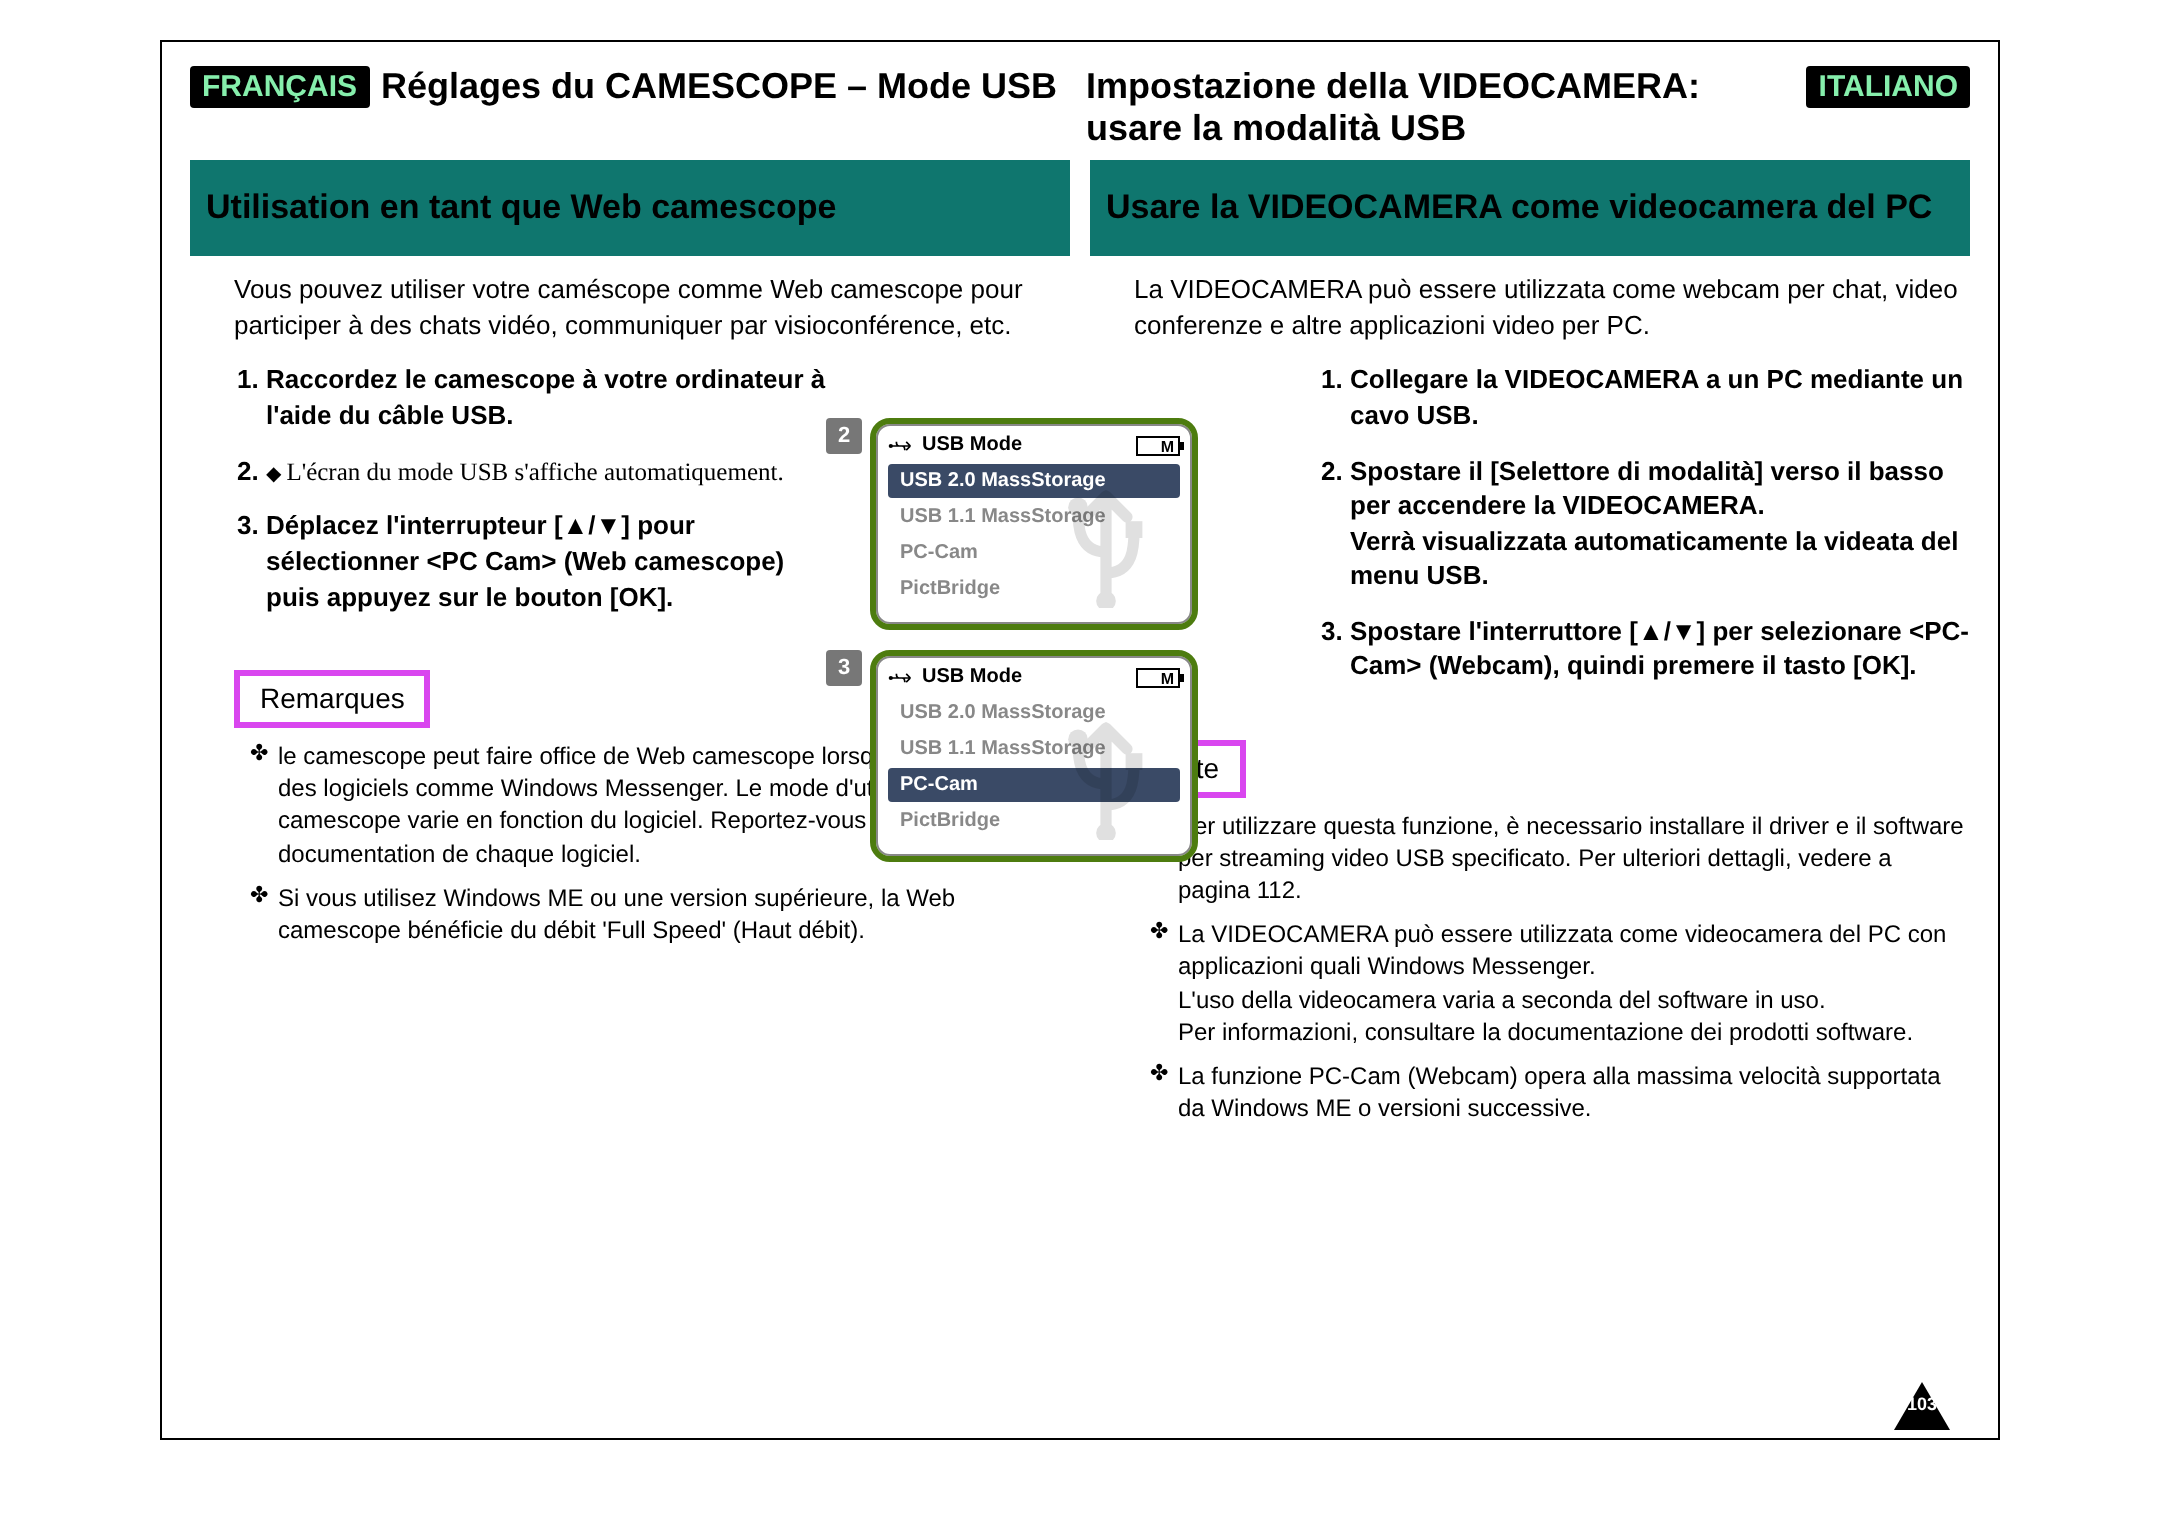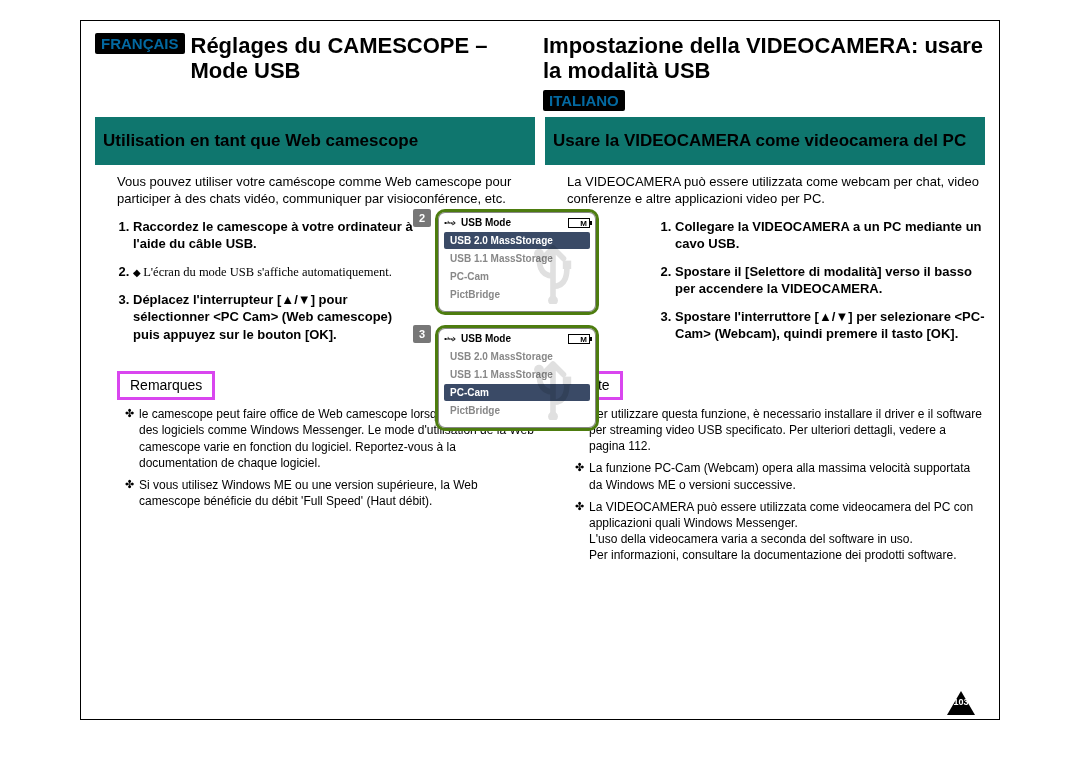--- a/index.html
+++ b/index.html
@@ -10,31 +10,31 @@
     height: 700px;
     margin: 20px auto;
     border: 1px solid #000;
     padding: 12px 14px 8px 14px;
   }
   .title-row { display: flex; gap: 6px; align-items: flex-start; margin-bottom: 6px; }
   .title-col { flex: 1; }
   .lang-badge {
     display: inline-block;
     background: #000;
-    color: #0369a1;
+    color: #86efac;
     font-weight: bold;
     font-size: 15px;
     padding: 2px 6px;
     border-radius: 2px;
     vertical-align: top;
     text-align: center;
   }
   .title-text {
     display: inline;
-    font-size: 22px;
+    font-size: 18px;
     font-weight: bold;
     line-height: 1.15;
     vertical-align: top;
   }
   .title-block { display: flex; align-items: flex-start; gap: 6px; }
   .subheader-row { display: flex; gap: 10px; margin-top: 6px; margin-bottom: 8px; }
   .subheader {
     flex: 1;
     background: #0f766e;
     color: #000;
@@ -143,21 +143,21 @@
 <div class="page">
 
   <div class="title-row">
     <div class="title-col">
       <div class="title-block">
         <span class="lang-badge">FRANÇAIS</span>
         <span class="title-text">Réglages du CAMESCOPE – Mode USB</span>
       </div>
     </div>
     <div class="title-col">
-      <div class="title-block" style="flex-direction: column;">
+      <div class="title-block" style="flex-direction: row;">
         <span class="title-text" style="flex:1;">Impostazione della VIDEOCAMERA: usare la modalità USB</span>
         <span class="lang-badge">ITALIANO</span>
       </div>
     </div>
   </div>
 
   <div class="subheader-row">
     <div class="subheader">Utilisation en tant que Web camescope</div>
     <div class="subheader">Usare la VIDEOCAMERA come videocamera del PC</div>
   </div>
@@ -181,30 +181,31 @@
         <li>Si vous utilisez Windows ME ou une version supérieure, la Web camescope bénéficie du débit 'Full Speed' (Haut débit).</li>
       </ul>
     </div>
 
     <div class="body-col">
       <p class="intro">La VIDEOCAMERA può essere utilizzata come webcam per chat, video conferenze e altre applicazioni video per PC.</p>
       <ol class="steps" style="margin-left: 130px;">
         <li><span>Collegare la VIDEOCAMERA a un PC mediante un cavo USB.</span></li>
         <li>
           <span>Spostare il [Selettore di modalità] verso il basso per accendere la VIDEOCAMERA.</span><br>
+          <span>Verrà visualizzata automaticamente la videata del menu USB.</span>
         </li>
         <li><span>Spostare l'interruttore [▲/▼] per selezionare &lt;PC-Cam&gt; (Webcam), quindi premere il tasto [OK].</span></li>
       </ol>
       <div class="note-label">Note</div>
       <ul class="notes">
         <li>Per utilizzare questa funzione, è necessario installare il driver e il software per streaming video USB specificato. Per ulteriori dettagli, vedere a pagina 112.</li>
-        <li>La funzione PC-Cam (Webcam) opera alla massima velocità supportata da Windows ME o versioni successive.</li>
         <li style="white-space: pre-line;">La VIDEOCAMERA può essere utilizzata come videocamera del PC con applicazioni quali Windows Messenger.
 L'uso della videocamera varia a seconda del software in uso.
 Per informazioni, consultare la documentazione dei prodotti software.</li>
+        <li>La funzione PC-Cam (Webcam) opera alla massima velocità supportata da Windows ME o versioni successive.</li>
       </ul>
     </div>
   </div>
 
   <div class="center-shots">
 
     <div class="shot-wrap">
       <div class="step-chip">2</div>
       <div class="screen" style="position:relative; overflow:hidden;">
         <svg class="usb-bg" viewBox="0 0 100 100">

